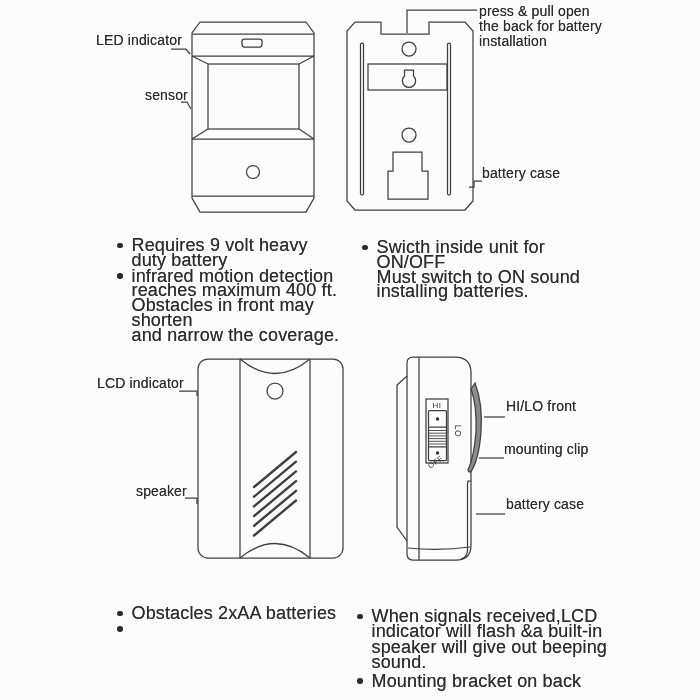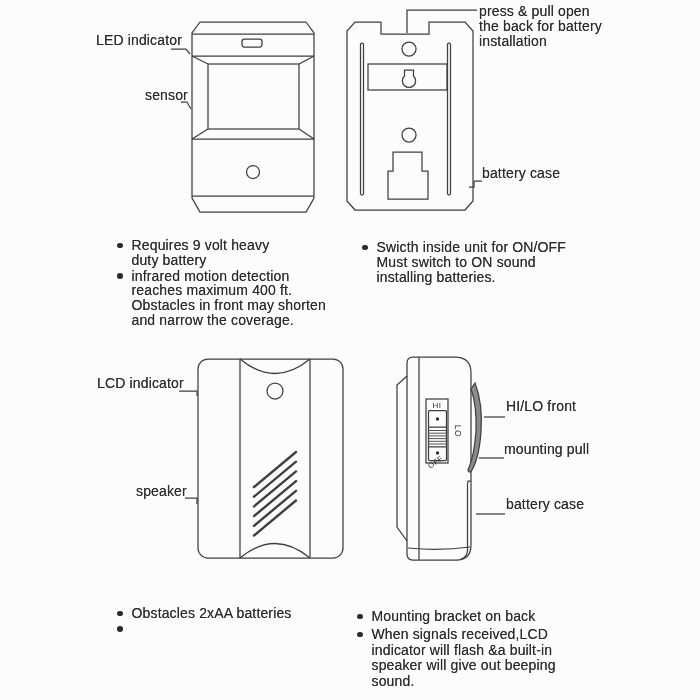--- a/index.html
+++ b/index.html
@@ -14,21 +14,21 @@
   .svgtxt { fill:#2d2d2d; stroke:none; font-family:"Liberation Sans", sans-serif; letter-spacing:0.5px; }
   .lbl {
     position:absolute; font-size:14px; line-height:15px;
     letter-spacing:0.15px; white-space:pre-line;
     text-shadow:0 0 0.35px #666;
   }
   .notes { position:absolute; }
   .note-item { display:flex; gap:9px; margin-bottom:1px; }
   .dot { flex:0 0 auto; width:5.5px; height:5.5px; border-radius:50%; background:#2b2b2b; margin-top:4.5px; }
   .item-text {
-    white-space:pre-line; font-size:14px; line-height:14.8px;
+    white-space:pre-line; font-size:18px; line-height:14.8px;
     letter-spacing:0.15px; text-shadow:0 0 0.35px #666;
   }
   .lh16 .item-text { line-height:15.4px; }
   .lh16 .note-item { margin-bottom:3px; }
 </style>
 </head>
 <body>
 
 <div class="page">
 
@@ -105,21 +105,21 @@
 
   <div class="lbl" style="left:96px;top:33px">LED indicator</div>
   <div class="lbl" style="left:145px;top:88px">sensor</div>
   <div class="lbl" style="left:479px;top:4px;width:150px">press &amp; pull open
 the back for battery
 installation</div>
   <div class="lbl" style="left:482px;top:166px">battery case</div>
   <div class="lbl" style="left:97px;top:376px">LCD indicator</div>
   <div class="lbl" style="left:136px;top:484px">speaker</div>
   <div class="lbl" style="left:506px;top:399px">HI/LO front</div>
-  <div class="lbl" style="left:504px;top:442px">mounting pull</div>
+  <div class="lbl" style="left:504px;top:442px">mounting clip</div>
   <div class="lbl" style="left:506px;top:497px">battery case</div>
 
   <div class="notes" style="left:117px;top:238px;width:258px">
     <div class="note-item">
       <span class="dot"></span>
       <span class="item-text">Requires 9 volt heavy
 duty battery</span>
     </div>
     <div class="note-item">
       <span class="dot"></span>
@@ -145,24 +145,24 @@
       <span class="item-text">Obstacles 2xAA batteries</span>
     </div>
     <div class="note-item">
       <span class="dot"></span>
     </div>
   </div>
 
   <div class="notes lh16" style="left:357px;top:609px;width:275px">
     <div class="note-item">
       <span class="dot"></span>
-      <span class="item-text">Mounting bracket on back</span>
-    </div>
-    <div class="note-item">
-      <span class="dot"></span>
       <span class="item-text">When signals received,LCD
 indicator will flash &amp;a built-in
 speaker will give out beeping
 sound.</span>
+    </div>
+    <div class="note-item">
+      <span class="dot"></span>
+      <span class="item-text">Mounting bracket on back</span>
     </div>
   </div>
 
 </div>
 
 </body></html>

